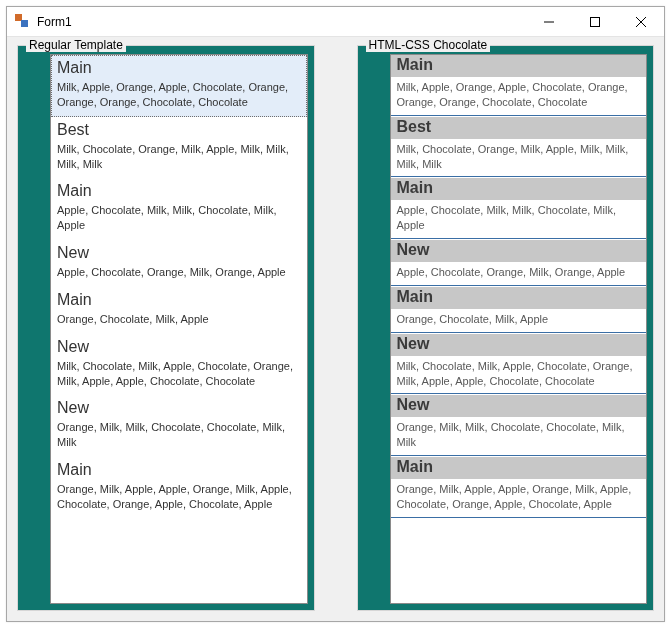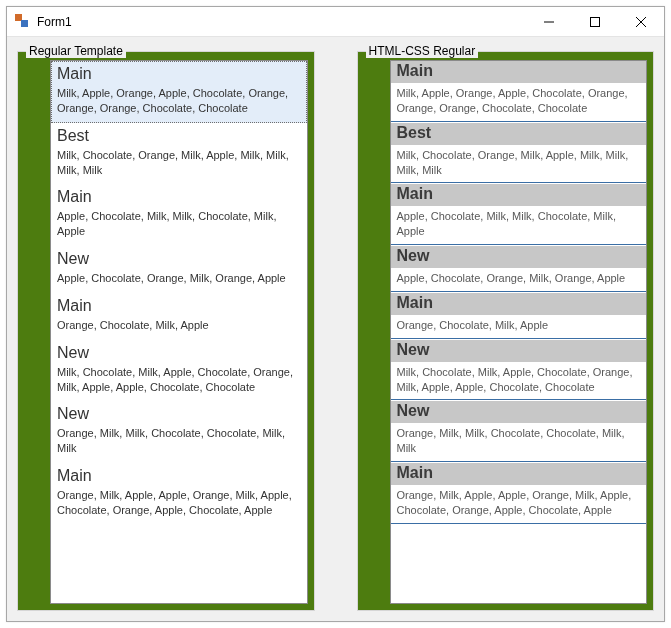--- a/index.html
+++ b/index.html
@@ -1,29 +1,29 @@
 <!DOCTYPE html>
 <html><head>
 <meta charset="utf-8">
 <style>
   * { box-sizing: border-box; }
   html, body { margin:0; padding:0; background:#fff; font-family:"Segoe UI",Tahoma,Arial,sans-serif; font-size:12px; color:#000; }
   .stage { width:671px; height:628px; background:#fff; position:relative; padding:6px; }
-  .window { width:659px; height:616px; border:1px solid #a7a7a7; background:#f0f0f0; display:flex; flex-direction:column; box-shadow:0 0 2px rgba(0,0,0,0.1);gap:6px; }
+  .window { width:659px; height:616px; border:1px solid #a7a7a7; background:#f0f0f0; display:flex; flex-direction:column; box-shadow:0 0 2px rgba(0,0,0,0.1); }
   .titlebar { height:30px; background:#fff; display:flex; align-items:center; padding-left:8px; border-bottom:1px solid #e4e4e4; }
   .app-icon { width:16px; height:16px; margin-right:6px; position:relative; }
   .app-icon .sq { position:absolute; width:7px; height:7px; }
   .app-icon .sq.a { left:0; top:0; background:#d16b2a; }
   .app-icon .sq.b { left:6px; top:6px; background:#3b72bf; }
   .title-text { font-size:12px; }
   .win-controls { margin-left:auto; display:flex; height:100%; }
   .win-btn { width:46px; display:flex; align-items:center; justify-content:center; font-size:12px; cursor:default; }
   .win-btn svg { display:block; }
   .body { flex:1; display:flex; padding:8px 10px 10px 10px; gap:42px; overflow:hidden; }
-  .groupbox { position:relative; flex:1; border:1px solid #d6d6d6; background:#4d7c0f; padding:8px 6px 6px 6px; display:flex; flex-direction:column; min-width:0; }
+  .groupbox { position:relative; flex:1; border:1px solid #d6d6d6; background:#0f766e; padding:8px 6px 6px 6px; display:flex; flex-direction:column; min-width:0; }
   .groupbox .legend { position:absolute; top:-8px; left:8px; background:#f0f0f0; padding:0 3px; font-size:12px; color:#000; }
   .list { flex:1; background:#fff; border:1px solid #8a8a8a; overflow:hidden;margin-left:26px; }
   
   .reg-item { padding:4px 6px 7px 6px; }
   .reg-item.selected { background:#e3edf9; outline:1px dotted #6e6e6e; outline-offset:-1px; }
   .reg-title { font-size:16px; color:#333; margin-bottom:3px; }
   .reg-desc { font-size:11px; color:#333; line-height:1.35; }
   
   .html-item { border-bottom:1px solid #fff; }
   .html-head { background:#c7c7c7; padding:1px 6px 3px 6px; }
@@ -96,21 +96,21 @@
           <div class="reg-desc">Orange, Milk, Milk, Chocolate, Chocolate, Milk, Milk</div>
         </div>
         <div class="reg-item">
           <div class="reg-title">Main</div>
           <div class="reg-desc">Orange, Milk, Apple, Apple, Orange, Milk, Apple, Chocolate, Orange, Apple, Chocolate, Apple</div>
         </div>
       </div>
     </div>
 
     <div class="groupbox">
-      <span class="legend">HTML-CSS Regular</span>
+      <span class="legend">HTML-CSS Chocolate</span>
       <div class="list">
         <div class="html-item">
           <div class="html-head">
                 <div class="html-title">Main</div>
               </div>
           <div class="html-body">
                 <div class="html-desc">Milk, Apple, Orange, Apple, Chocolate, Orange, Orange, Orange, Chocolate, Chocolate</div>
               </div>
         </div>
         <div class="html-item">

